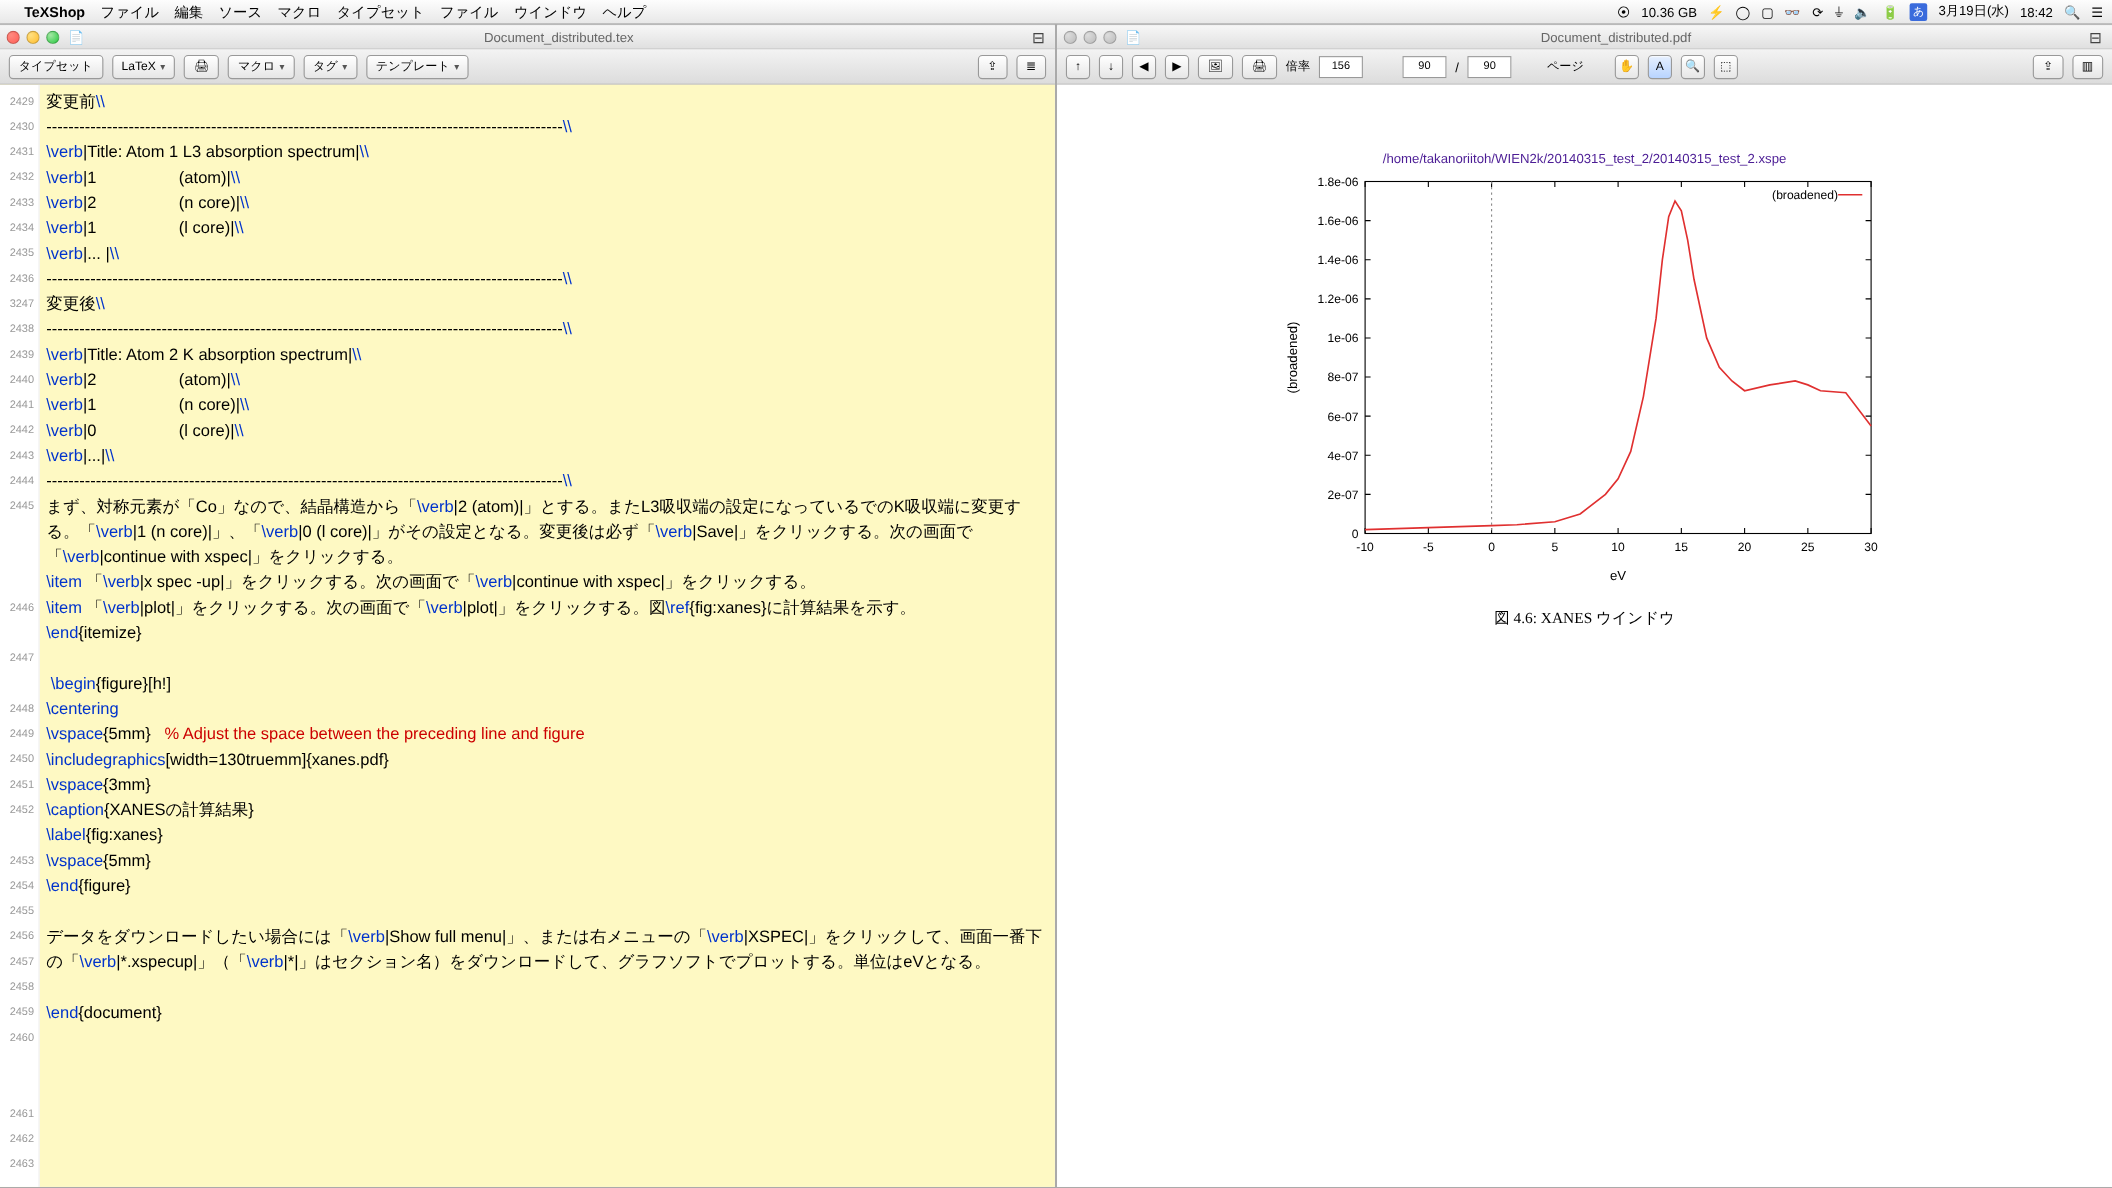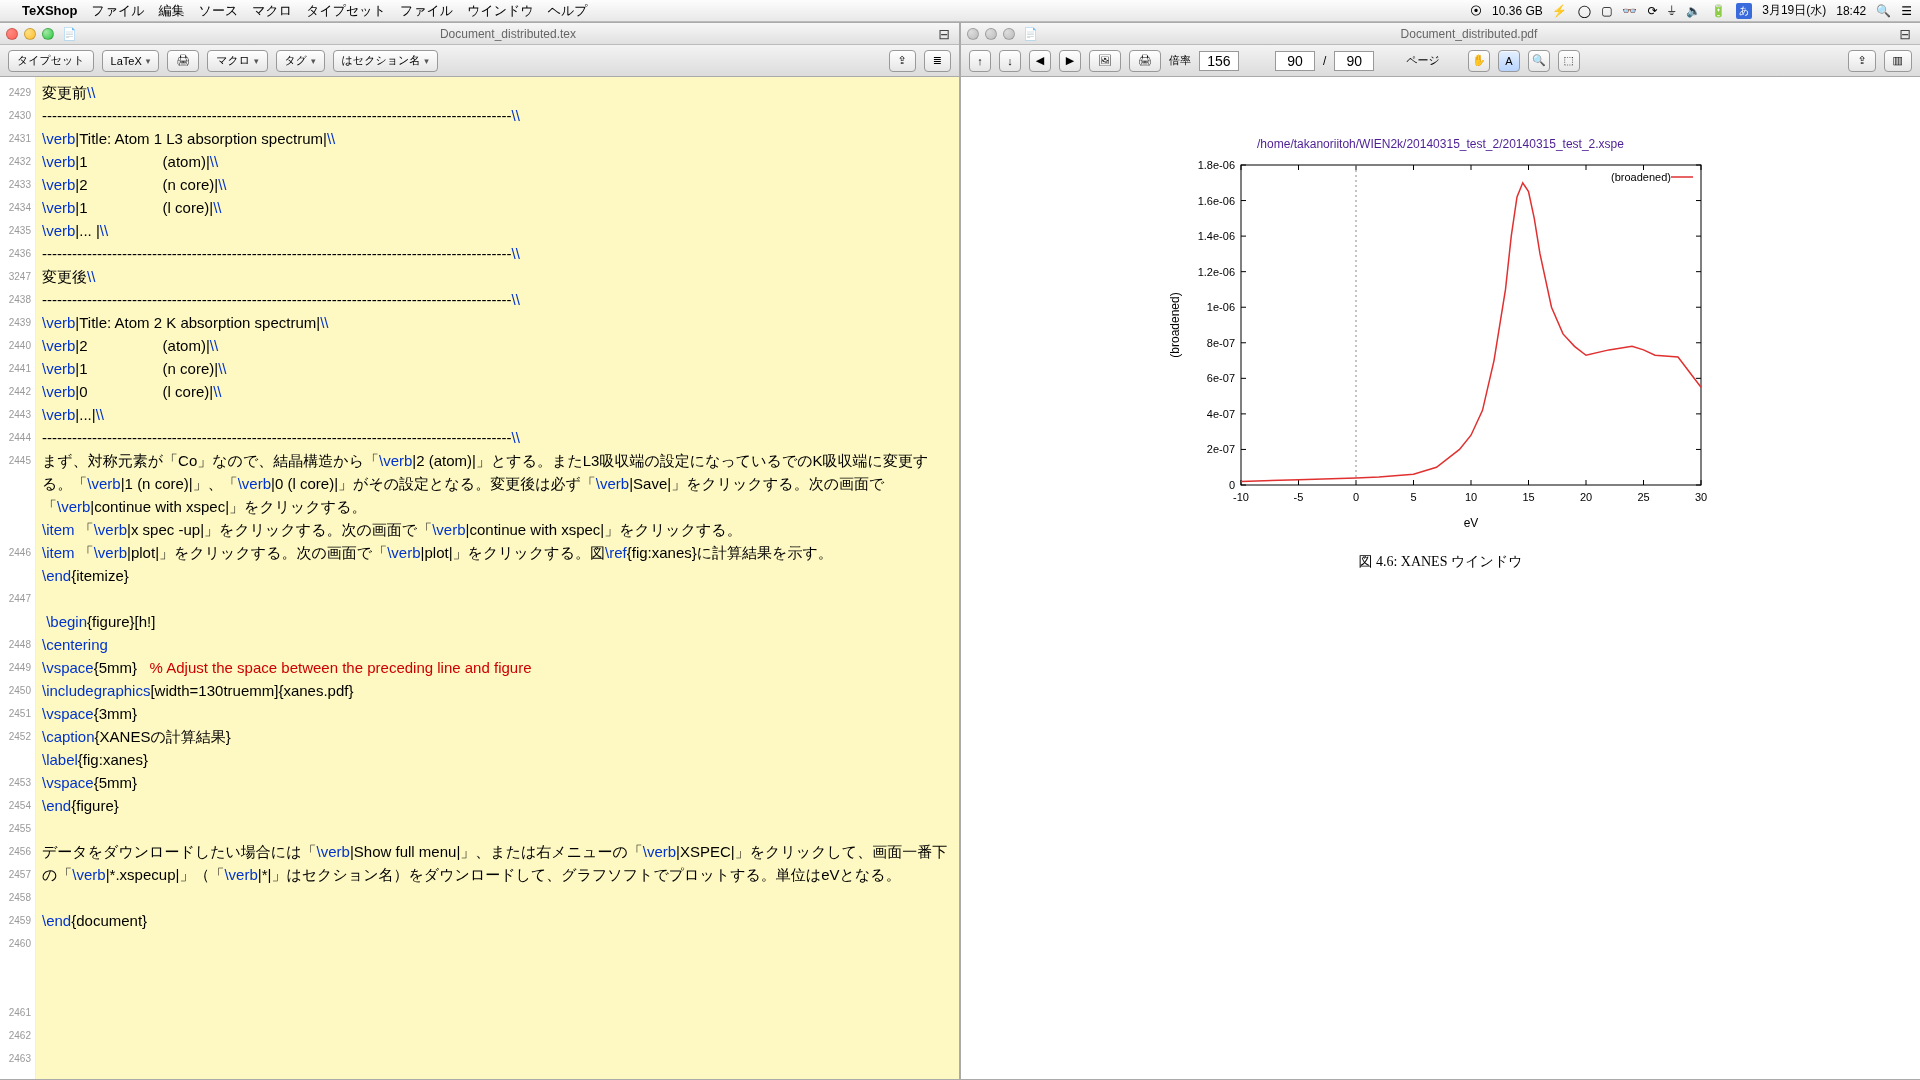--- a/index.html
+++ b/index.html
@@ -30,21 +30,21 @@
 .gutter div { height: 23px; line-height: 23px; }
 .code { flex: 1; padding: 4px 6px; white-space: pre-wrap; word-break: break-word; }
 .code .line { min-height: 23px; }
 .cmd { color: #0033cc; }
 .comment { color: #cc0000; }
 .pdfview { flex: 1; background: #fff; display: flex; flex-direction: column; align-items: center; padding-top: 60px; }
 .pdfpage { width: 700px; background: #fff; display: flex; flex-direction: column; align-items: center; }
 .charttitle { font-size: 12px; color: #4c1d95; margin-bottom: 4px; font-family: "Helvetica", serif; }
 .chartbox { position: relative; width: 560px; height: 380px; }
 .caption { font-size: 14px; margin-top: 18px; font-family: serif; }
-.pageinput { width: 40px; height: 20px; border: 1px solid #999; text-align: center; font-size: 14px; background: #fff; }
+.pageinput { width: 40px; height: 20px; border: 1px solid #999; text-align: center; font-size: 10px; background: #fff; }
 .navarrow { width: 22px; display:inline-flex; justify-content:center; }
 svg text { font-family: Helvetica, sans-serif; }
 .ticon { width: 18px; height: 18px; display:inline-flex; align-items:center; justify-content:center; font-size: 14px; color:#444; }
 </style>
 </head>
 <body>
 
 <div class="menubar">
   <span class="apple"></span>
   <span class="appname">TeXShop</span>
@@ -89,21 +89,21 @@
       <span class="ticon">⊟</span>
     </div>
     <div class="toolbar">
       <div class="btn">タイプセット</div>
       <div class="select">LaTeX</div>
       <div class="btn">
           <span>🖨</span>
         </div>
       <div class="select">マクロ</div>
       <div class="select">タグ</div>
-      <div class="select">はセクション名</div>
+      <div class="select">テンプレート</div>
       <div class="spacer"></div>
       <div class="btn">⇪</div>
       <div class="btn">≣</div>
     </div>
     <div class="editor">
       <div class="gutter" id="gutter">
           <div style="height: 23px;">2429</div>
           <div style="height: 23px;">2430</div>
           <div style="height: 23px;">2431</div>
           <div style="height: 23px;">2432</div>

